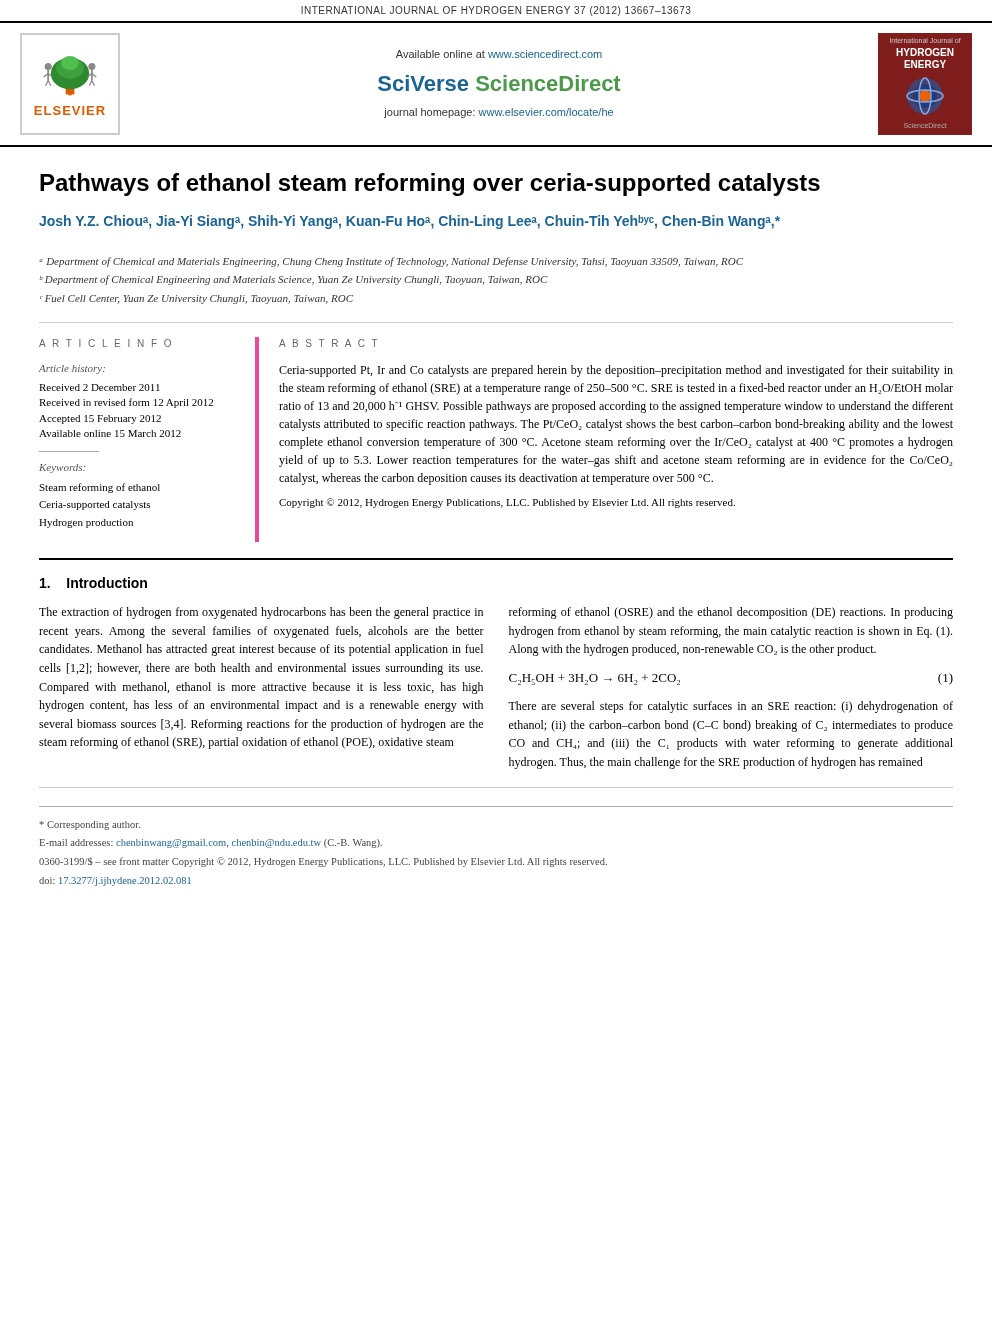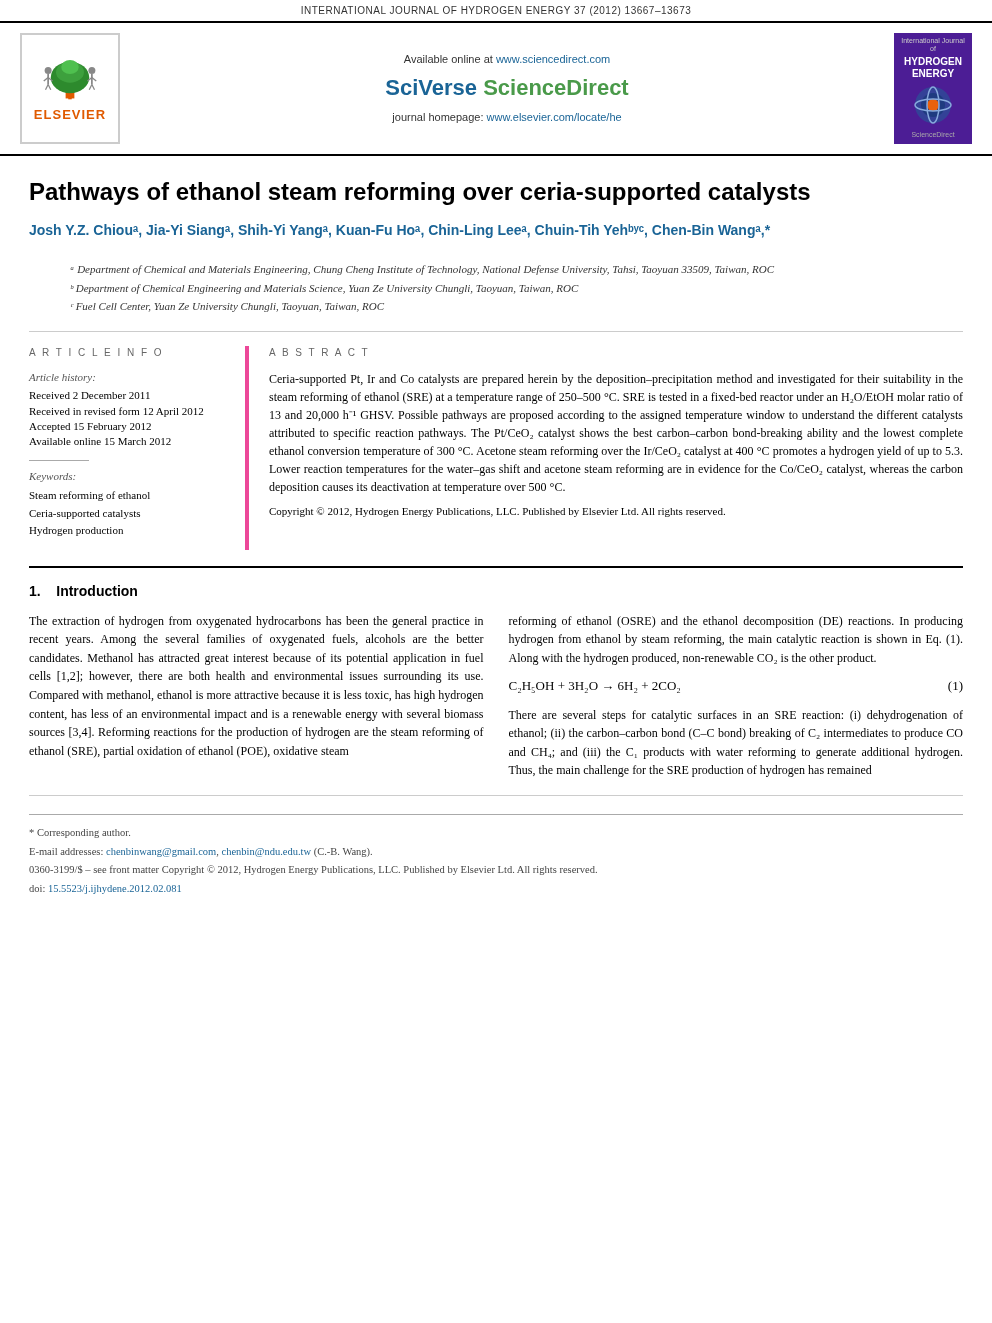--- a/index.html
+++ b/index.html
@@ -87,23 +87,23 @@
       color: #4a9a4a;
     }
 
     .journal-homepage {
       font-size: 11px;
       color: #333;
       font-family: Arial, sans-serif;
     }
 
     .journal-cover {
-      width: 78px;
+      width: 94px;
       flex-shrink: 0;
-      background: #4c1d95;
+      background: #7f1d1d;
       display: flex;
       flex-direction: column;
       align-items: center;
       justify-content: flex-start;
       padding: 4px;
       color: #fff;
       font-family: Arial, sans-serif;
     }
 
     .cover-title-int {
@@ -123,21 +123,21 @@
     }
 
     .cover-graphic {
       width: 70px;
       height: 45px;
       margin-top: 3px;
     }
 
     
     .article-content {
-      padding: 20px 29px;
+      padding: 20px 39px;
     }
 
     
     .article-title {
       font-size: 24px;
       font-weight: bold;
       color: #000;
       line-height: 1.3;
       margin-bottom: 14px;
       font-family: Arial, sans-serif;
@@ -152,21 +152,20 @@
       font-family: Arial, sans-serif;
     }
 
     
     .affiliations {
       font-size: 11px;
       color: #333;
       margin-bottom: 16px;
       font-style: italic;
       line-height: 1.5;
-      margin-left: 41px;
     }
 
     .affiliations .aff-line {
       margin-bottom: 2px;
     }
 
     
     .two-col {
       display: flex;
       gap: 20px;
@@ -461,17 +460,17 @@
     </div>
     <div class="footer-note">
       <span>E-mail addresses: </span>
       <a href="#" class="footer-email">chenbinwang@gmail.com</a>,
       <a href="#" class="footer-email">chenbin@ndu.edu.tw</a>
       <span> (C.-B. Wang).</span>
     </div>
     <div class="footer-note">0360-3199/$ – see front matter Copyright © 2012, Hydrogen Energy Publications, LLC. Published by Elsevier Ltd. All rights reserved.</div>
     <div class="footer-note">
       <span>doi:</span>
-      <a href="#">15.5523/j.ijhydene.2012.02.081</a>
+      <a href="#">17.3277/j.ijhydene.2012.02.081</a>
     </div>
   </div>
 
 </div>
 
 </body></html>

